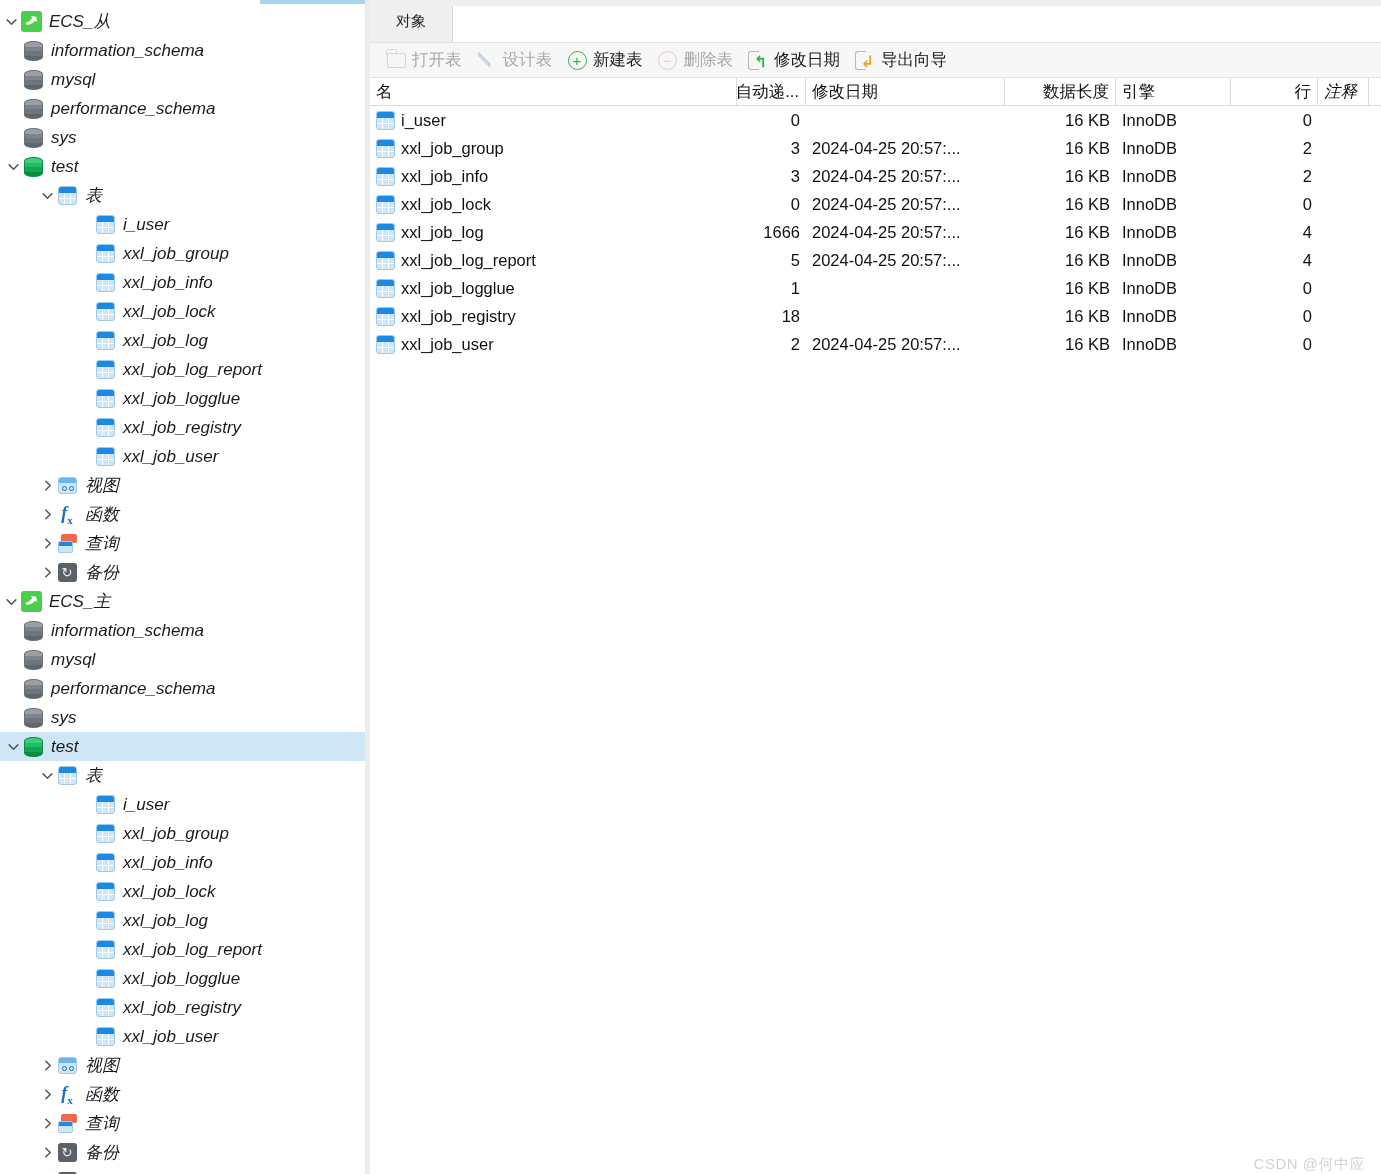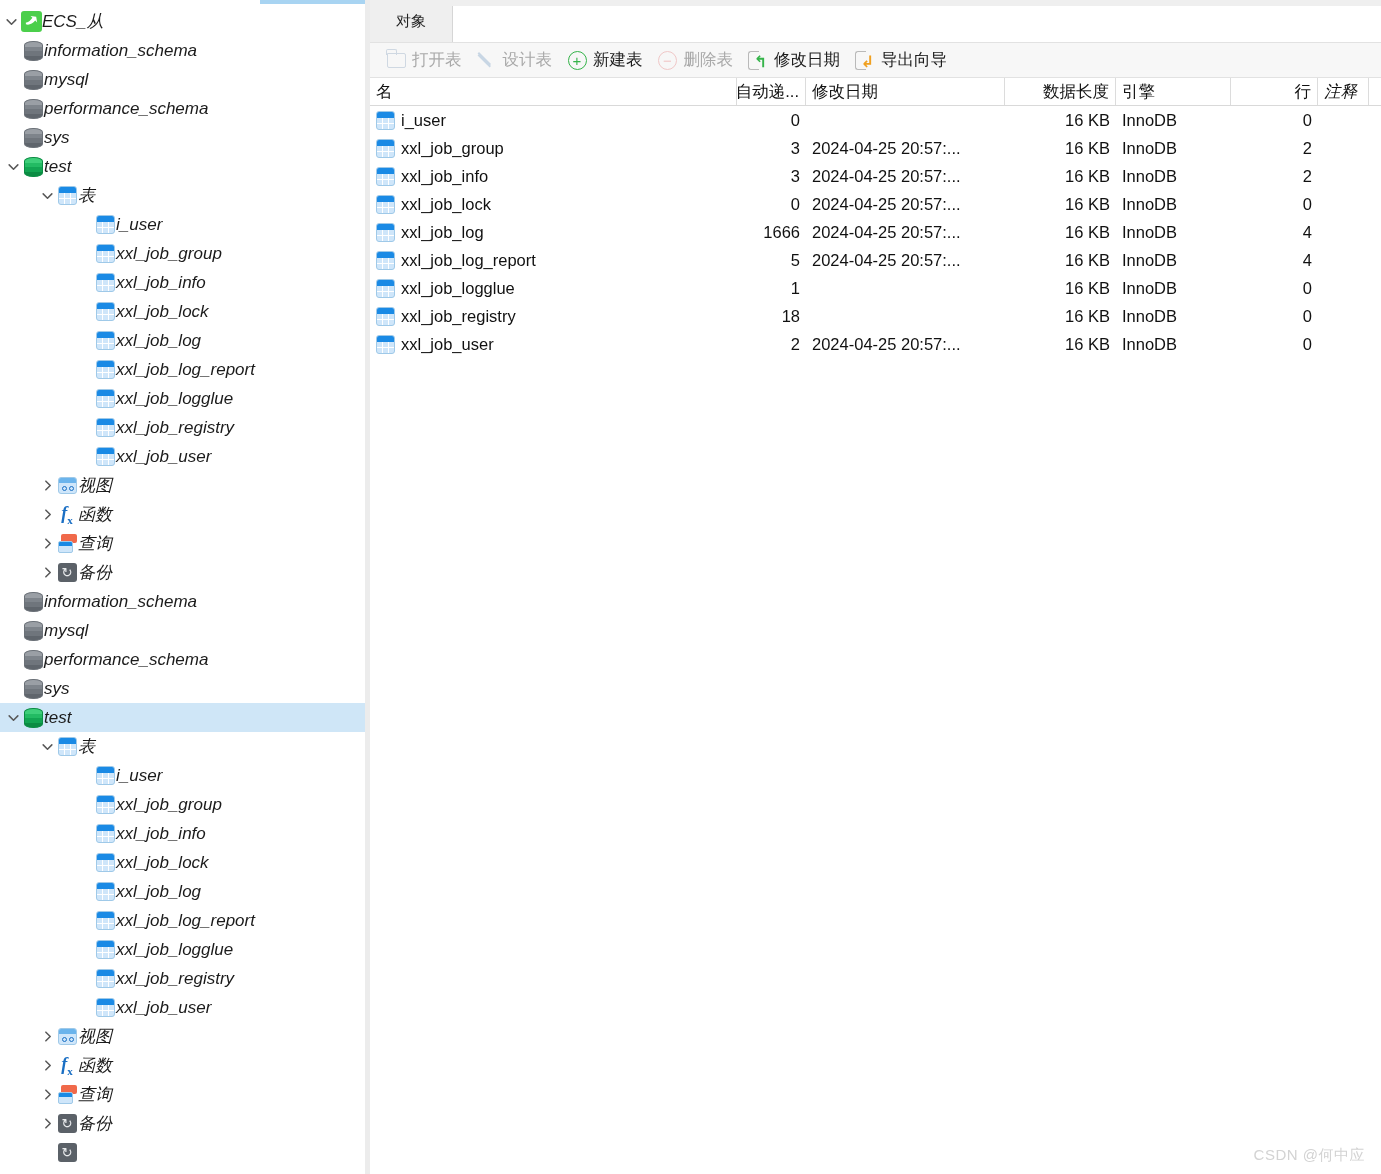--- a/index.html
+++ b/index.html
@@ -37,20 +37,21 @@
   .node.selected { background: #cfe6f7; }
   .twisty {
     width: 18px; height: 29px; flex: 0 0 18px;
     display: flex; align-items: center; justify-content: center;
     color: #5a5a5a;
   }
   .twisty svg { display:block; }
   .twisty.blank { visibility: hidden; }
   .node-icon {
     width: 22px; height: 22px; flex: 0 0 22px;
+    margin-right: 7px;
     display: flex; align-items: center; justify-content: center;
     position: relative;
   }
   .node-label { line-height: 29px; font-style: italic; }
 
   
   .lvl0 { padding-left: 2px; }
   .lvl1 { }
   .lvl2 { padding-left: 38px; }
   .lvl3 { padding-left: 76px; }
@@ -163,21 +164,21 @@
   
   .c-name { width: 367px; }
   .c-auto { width: 69px; }
   .c-date { width: 199px; }
   .c-len  { width: 111px; }
   .c-eng  { width: 115px; }
   .c-rows { width: 87px; }
   .c-cmt  { width: 51px; font-style: italic; }
 
   .watermark {
-    position: absolute; right: 16px; bottom: 9px;
+    position: absolute; right: 16px; bottom: 0;
     font-size: 15px; color: #d3d3d3; letter-spacing: 0.5px;
     pointer-events: none;
   }
 </style>
 </head>
 <body>
 
 <div id="app">
 
   <div id="sidebar">
@@ -356,20 +357,35 @@
           <span class="twisty">
             <svg width="13" height="13" viewBox="0 0 12 12">
               <path d="M4.5 2 L8.5 6 L4.5 10" fill="none" stroke="#585858" stroke-width="1.4" stroke-linecap="round" stroke-linejoin="round"></path>
             </svg>
           </span>
           <span class="node-icon">
             <span class="ico-backup">↻</span>
           </span>
           <span class="node-label">备份</span>
         </div>
+        <div class="node lvl0">
+          <span class="twisty">
+            <svg width="13" height="13" viewBox="0 0 12 12">
+              <path d="M2 4.5 L6 8.5 L10 4.5" fill="none" stroke="#585858" stroke-width="1.4" stroke-linecap="round" stroke-linejoin="round"></path>
+            </svg>
+          </span>
+          <span class="node-icon">
+            <span class="ico-conn">
+              <svg width="15" height="15" viewBox="0 0 16 16">
+                <path d="M2 11 C5 12 9 11 12 7 L14 9 L13 3 L7 2 L9 4 C6 8 4 9 2 9 Z" fill="#ffffff"></path>
+              </svg>
+            </span>
+          </span>
+          <span class="node-label">ECS_主</span>
+        </div>
         <div class="node lvl1">
           <span class="twisty blank"></span>
           <span class="node-icon">
             <span class="ico-db"></span>
           </span>
           <span class="node-label">information_schema</span>
         </div>
         <div class="node lvl1">
           <span class="twisty blank"></span>
           <span class="node-icon">

